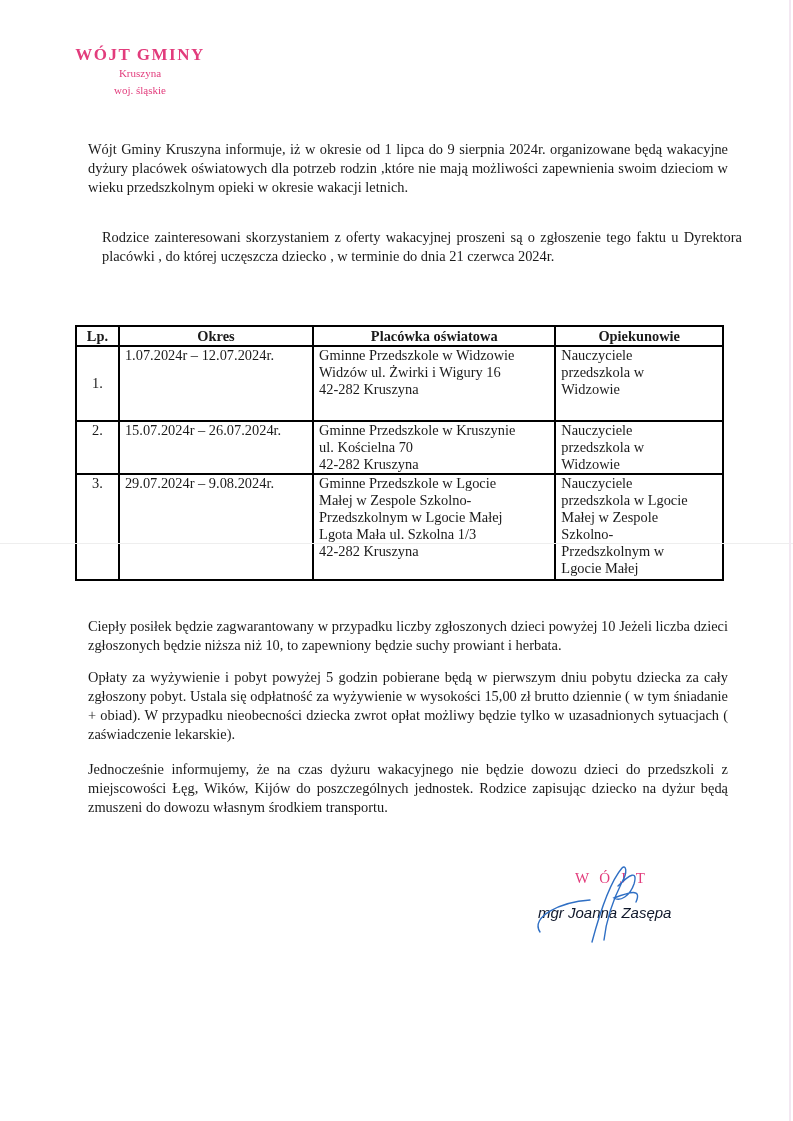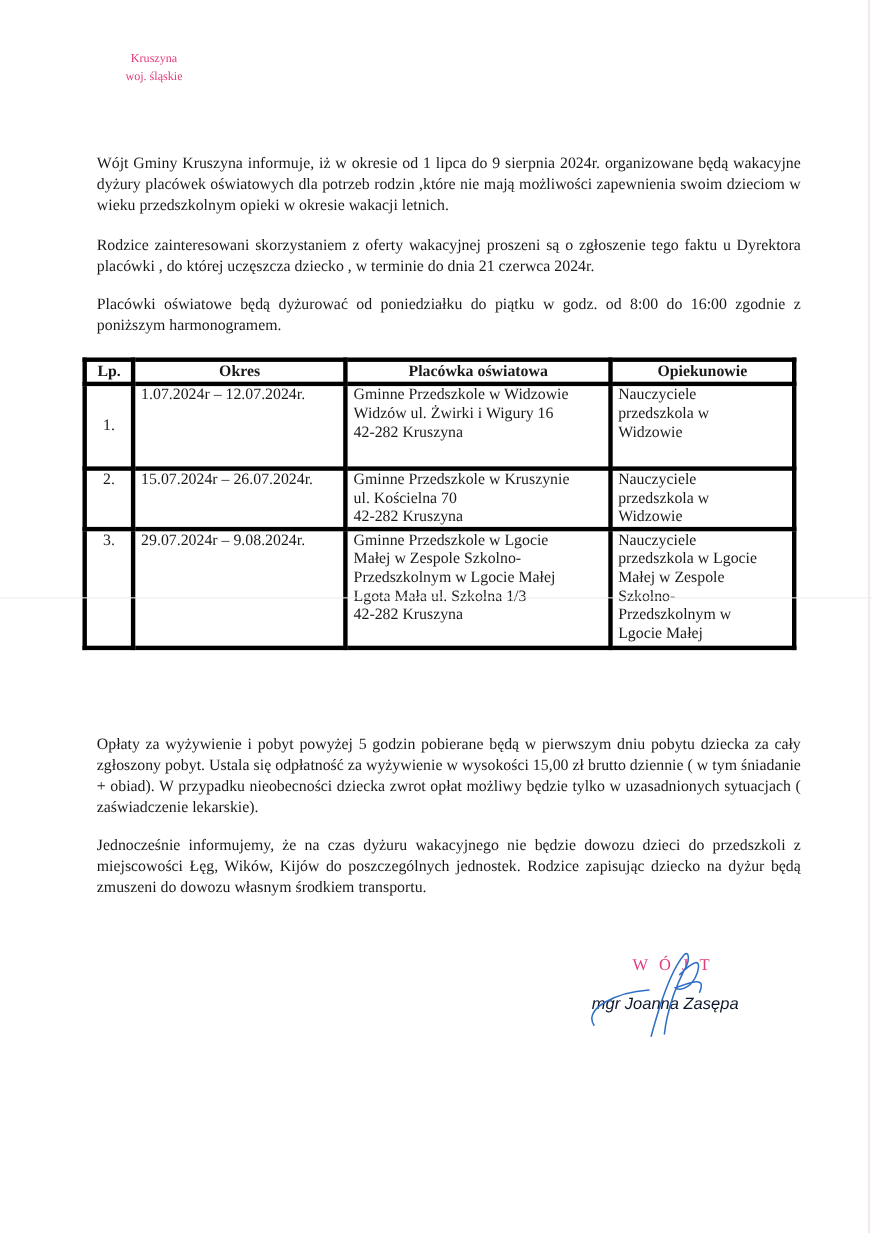--- a/index.html
+++ b/index.html
@@ -8,21 +8,21 @@
 
     .letterhead { position: absolute; left: 50px; top: 45px; width: 180px; text-align: center; color: #e23c7c; font-family: "Liberation Serif", serif; }
     .lh-title { font-size: 17px; font-weight: bold; letter-spacing: 1.5px; line-height: 20px; }
     .lh-line { font-size: 11px; line-height: 17px; }
 
     .doc-title { position: absolute; left: 0; width: 793px; top: 123px; text-align: center; font-family: "Liberation Sans", sans-serif; font-weight: bold; font-size: 12.5px; letter-spacing: 0.1px; }
 
     .para { position: absolute; left: 88px; width: 640px; font-family: "Liberation Serif", serif; font-size: 14.4px; line-height: 19px; text-align: justify; }
 
     table.schedule { position: absolute; left: 75px; top: 325px; width: 649px; border-collapse: collapse; font-family: "Liberation Serif", serif; font-size: 14.4px; }
-    table.schedule th, table.schedule td { border: 4px solid #000000; vertical-align: top; padding: 0 5px; line-height: 17px; }
+    table.schedule th, table.schedule td { border: 2px solid #000000; vertical-align: top; padding: 0 5px; line-height: 17px; }
     table.schedule th { font-weight: bold; text-align: center; line-height: 17px; padding-top: 1px; padding-bottom: 0; }
     td.lp { text-align: center; }
     .col-lp { width: 30px; }
     .col-okres { width: 178px; }
     .col-place { width: 225px; }
     .col-care { width: 152px; }
     .row1 td { height: 73px; }
     .row2 td { height: 51px; }
     .row3 td { height: 104px; }
     .row1 td.lp { vertical-align: middle; }
@@ -34,28 +34,28 @@
 
     .scan-line { position: absolute; left: 0; width: 793px; height: 1px; background: #eeeeee; }
     .edge-line { position: absolute; right: 2px; top: 0; width: 2px; height: 1121px; background: #f3e8f2; }
   </style>
 </head>
 <body>
 
 <div class="page">
 
   <div class="letterhead">
+    <div class="lh-title">WÓJT GMINY</div>
     <div class="lh-line">Kruszyna</div>
     <div class="lh-line">woj. śląskie</div>
   </div>
 
 
   <p class="para" style="top:140px; margin:0;">Wójt Gminy Kruszyna informuje, iż w okresie od 1 lipca do 9 sierpnia 2024r. organizowane będą wakacyjne dyżury placówek oświatowych dla potrzeb rodzin ,które nie mają możliwości zapewnienia swoim dzieciom w wieku przedszkolnym opieki w okresie wakacji letnich.</p>
-  <p class="para" style="top:214px; margin:0;">Rodzice zainteresowani skorzystaniem z oferty wakacyjnej proszeni są o zgłoszenie tego faktu u Dyrektora placówki , do której uczęszcza dziecko , w terminie do dnia 21 czerwca 2024r.</p>
-  <p class="para" style="top:268px; margin:0;">Placówki oświatowe będą dyżurować od poniedziałku do piątku w godz. od 8:00 do 16:00 zgodnie z poniższym harmonogramem.</p>
+  <p class="para" style="top:214px; margin:14px;">Rodzice zainteresowani skorzystaniem z oferty wakacyjnej proszeni są o zgłoszenie tego faktu u Dyrektora placówki , do której uczęszcza dziecko , w terminie do dnia 21 czerwca 2024r.</p>
 
   <table class="schedule">
     <thead>
       <tr>
         <th class="col-lp">Lp.</th>
         <th class="col-okres">Okres</th>
         <th class="col-place">Placówka oświatowa</th>
         <th class="col-care">Opiekunowie</th>
       </tr>
     </thead>
@@ -105,20 +105,21 @@
           <div>Szkolno-</div>
           <div>Przedszkolnym w</div>
           <div>Lgocie Małej</div>
         </td>
       </tr>
     </tbody>
   </table>
 
   <div class="scan-line" style="top:543px;"></div>
 
+  <p class="para" style="top:617px; margin:0;">Ciepły posiłek będzie zagwarantowany w przypadku liczby zgłoszonych dzieci powyżej 10 Jeżeli liczba dzieci zgłoszonych będzie niższa niż 10, to zapewniony będzie suchy prowiant i herbata.</p>
   <p class="para" style="top:668px; margin:0;">Opłaty za wyżywienie i pobyt powyżej 5 godzin pobierane będą w pierwszym dniu pobytu dziecka za cały zgłoszony pobyt. Ustala się odpłatność za wyżywienie w wysokości 15,00 zł brutto dziennie ( w tym śniadanie + obiad). W przypadku nieobecności dziecka zwrot opłat możliwy będzie tylko w uzasadnionych sytuacjach ( zaświadczenie lekarskie).</p>
   <p class="para" style="top:760px; margin:0;">Jednocześnie informujemy, że na czas dyżuru wakacyjnego nie będzie dowozu dzieci do przedszkoli z miejscowości Łęg, Wików, Kijów do poszczególnych jednostek. Rodzice zapisując dziecko na dyżur będą zmuszeni do dowozu własnym środkiem transportu.</p>
 
   <div class="signature">
     <div class="sig-title">WÓJT</div>
     <div class="sig-name">mgr Joanna Zasępa</div>
     <svg class="sig-scribble" width="160" height="90" viewBox="0 0 160 90">
       <path d="M10 70 C 0 55, 30 40, 60 38 M62 80 C 70 50, 80 20, 92 6 C 96 2, 98 10, 92 20 C 82 40, 76 60, 74 78 M88 24 C 100 12, 108 8, 104 22 C 100 34, 90 40, 84 36 C 100 30, 112 26, 106 40" fill="none" stroke="#2f6fc4" stroke-width="1.4" stroke-linecap="round"></path>
     </svg>
   </div>

